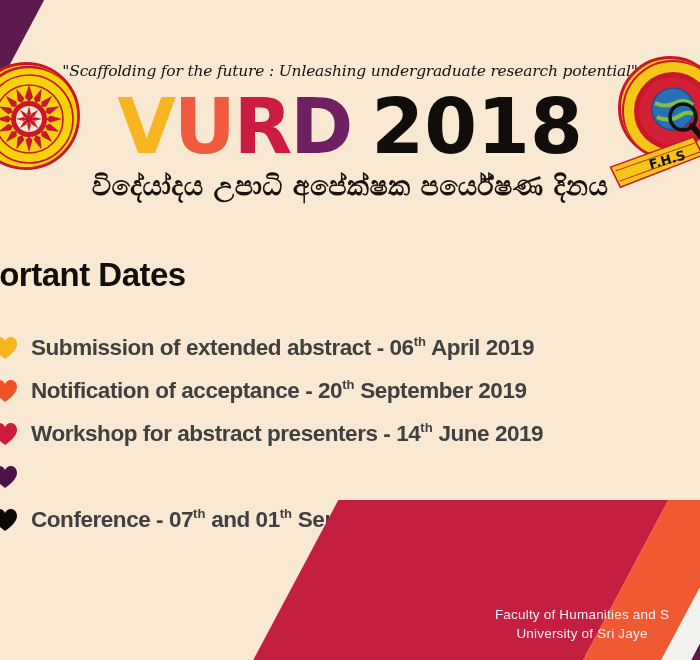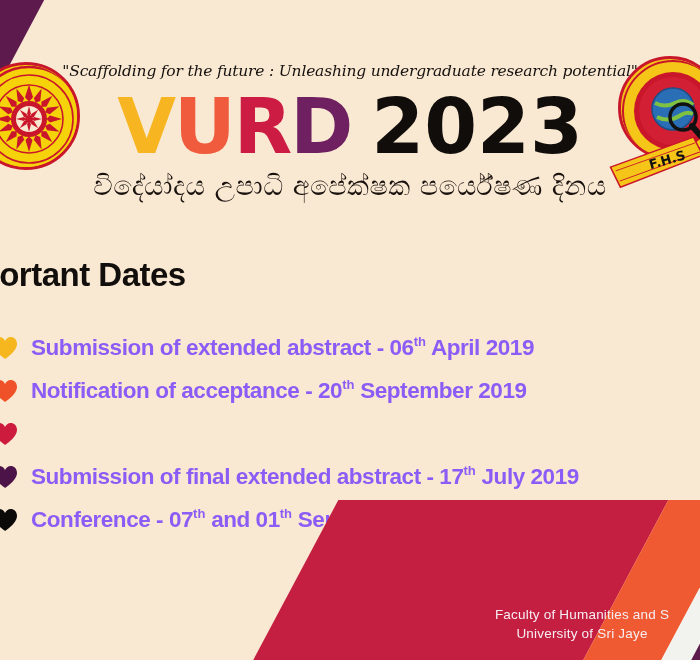--- a/index.html
+++ b/index.html
@@ -95,21 +95,21 @@
     color: #110d0b;
     margin-left: 20px;
     letter-spacing: 0px;
   }
   .sinhala {
     position: absolute;
     top: 170px;
     left: 0; right: 0;
     text-align: center;
     font-family: "DejaVu Sans", sans-serif;
-    font-weight: normal;
+    font-weight: bold;
     font-size: 27px;
     color: #1a120f;
     letter-spacing: .5px;
     white-space: nowrap;
   }
 
   
   .logo-left {
     position: absolute;
     left: -28px;
@@ -171,21 +171,21 @@
   .heart {
     flex: 0 0 auto;
     width: 26px;
     height: 24px;
     margin-right: 13px;
   }
   .date-text {
     font-family: "Liberation Sans", sans-serif;
     font-weight: bold;
     font-size: 22.5px;
-    color: #8b5cf6;
+    color: #404040;
     letter-spacing: -.45px;
   }
   .date-text sup {
     font-size: 13px;
     vertical-align: super;
     letter-spacing: 0;
   }
 </style>
 </head>
 <body>
@@ -273,21 +273,21 @@
         <path d="M2 8 L90 2 L94 22 L6 30 Z" fill="#f5c518" stroke="#c9162a" stroke-width="1.5"></path>
         <line x1="6" y1="13" x2="90" y2="8" stroke="#c9162a" stroke-width="1"></line>
         <line x1="7" y1="24" x2="92" y2="18" stroke="#c9162a" stroke-width="1"></line>
         <text x="40" y="21" font-size="13" font-weight="bold" font-family="DejaVu Sans, sans-serif" fill="#111">F.H.S</text>
       </svg>
     </div>
 
     <div class="tagline">"Scaffolding for the future : Unleashing undergraduate research  potential"</div>
 
     <div class="wordmark">
-      <span class="L l-v">V</span><span class="L l-u">U</span><span class="L l-r">R</span><span class="L l-d">D</span><span class="L year">2023</span>
+      <span class="L l-v">V</span><span class="L l-u">U</span><span class="L l-r">R</span><span class="L l-d">D</span><span class="L year">2018</span>
     </div>
 
     <div class="sinhala">විදේ‍යා්දය උපාධි අපේක්ෂක පර්යේෂණ දිනය</div>
   </div>
 
   <div class="dates-heading">Important Dates</div>
 
   <div class="dates-list">
 
     <div class="date-row">
@@ -307,29 +307,29 @@
       </span>
       <span class="date-text"><span>Notification of acceptance - 20</span><sup>th</sup><span> September 2019</span></span>
     </div>
 
     <div class="date-row">
       <span class="heart">
         <svg viewBox="0 0 26 24" width="26" height="24" aria-hidden="true">
           <path d="M13 23 C13 23 1 15.2 1 7.9 C1 3.7 4.1 1 7.3 1 C10 1 12 2.8 13 4.9 C14 2.8 16 1 18.7 1 C21.9 1 25 3.7 25 7.9 C25 15.2 13 23 13 23 Z" fill="#cc1b3c"></path>
         </svg>
       </span>
+      <span class="date-text"><span>Workshop for abstract presenters - 14</span><sup>th</sup><span> June 2019</span></span>
     </div>
 
     <div class="date-row">
       <span class="heart">
         <svg viewBox="0 0 26 24" width="26" height="24" aria-hidden="true">
           <path d="M13 23 C13 23 1 15.2 1 7.9 C1 3.7 4.1 1 7.3 1 C10 1 12 2.8 13 4.9 C14 2.8 16 1 18.7 1 C21.9 1 25 3.7 25 7.9 C25 15.2 13 23 13 23 Z" fill="#4b1347"></path>
         </svg>
       </span>
-      <span class="date-text"><span>Submission of final extended abstract - 17</span><sup>th</sup><span> July 2019</span></span>
     </div>
 
     <div class="date-row">
       <span class="heart">
         <svg viewBox="0 0 26 24" width="26" height="24" aria-hidden="true">
           <path d="M13 23 C13 23 1 15.2 1 7.9 C1 3.7 4.1 1 7.3 1 C10 1 12 2.8 13 4.9 C14 2.8 16 1 18.7 1 C21.9 1 25 3.7 25 7.9 C25 15.2 13 23 13 23 Z" fill="#0c0a09"></path>
         </svg>
       </span>
       <span class="date-text"><span>Conference - 07</span><sup>th</sup><span> and 01</span><sup>th</sup><span> September 2019</span></span>
     </div>

